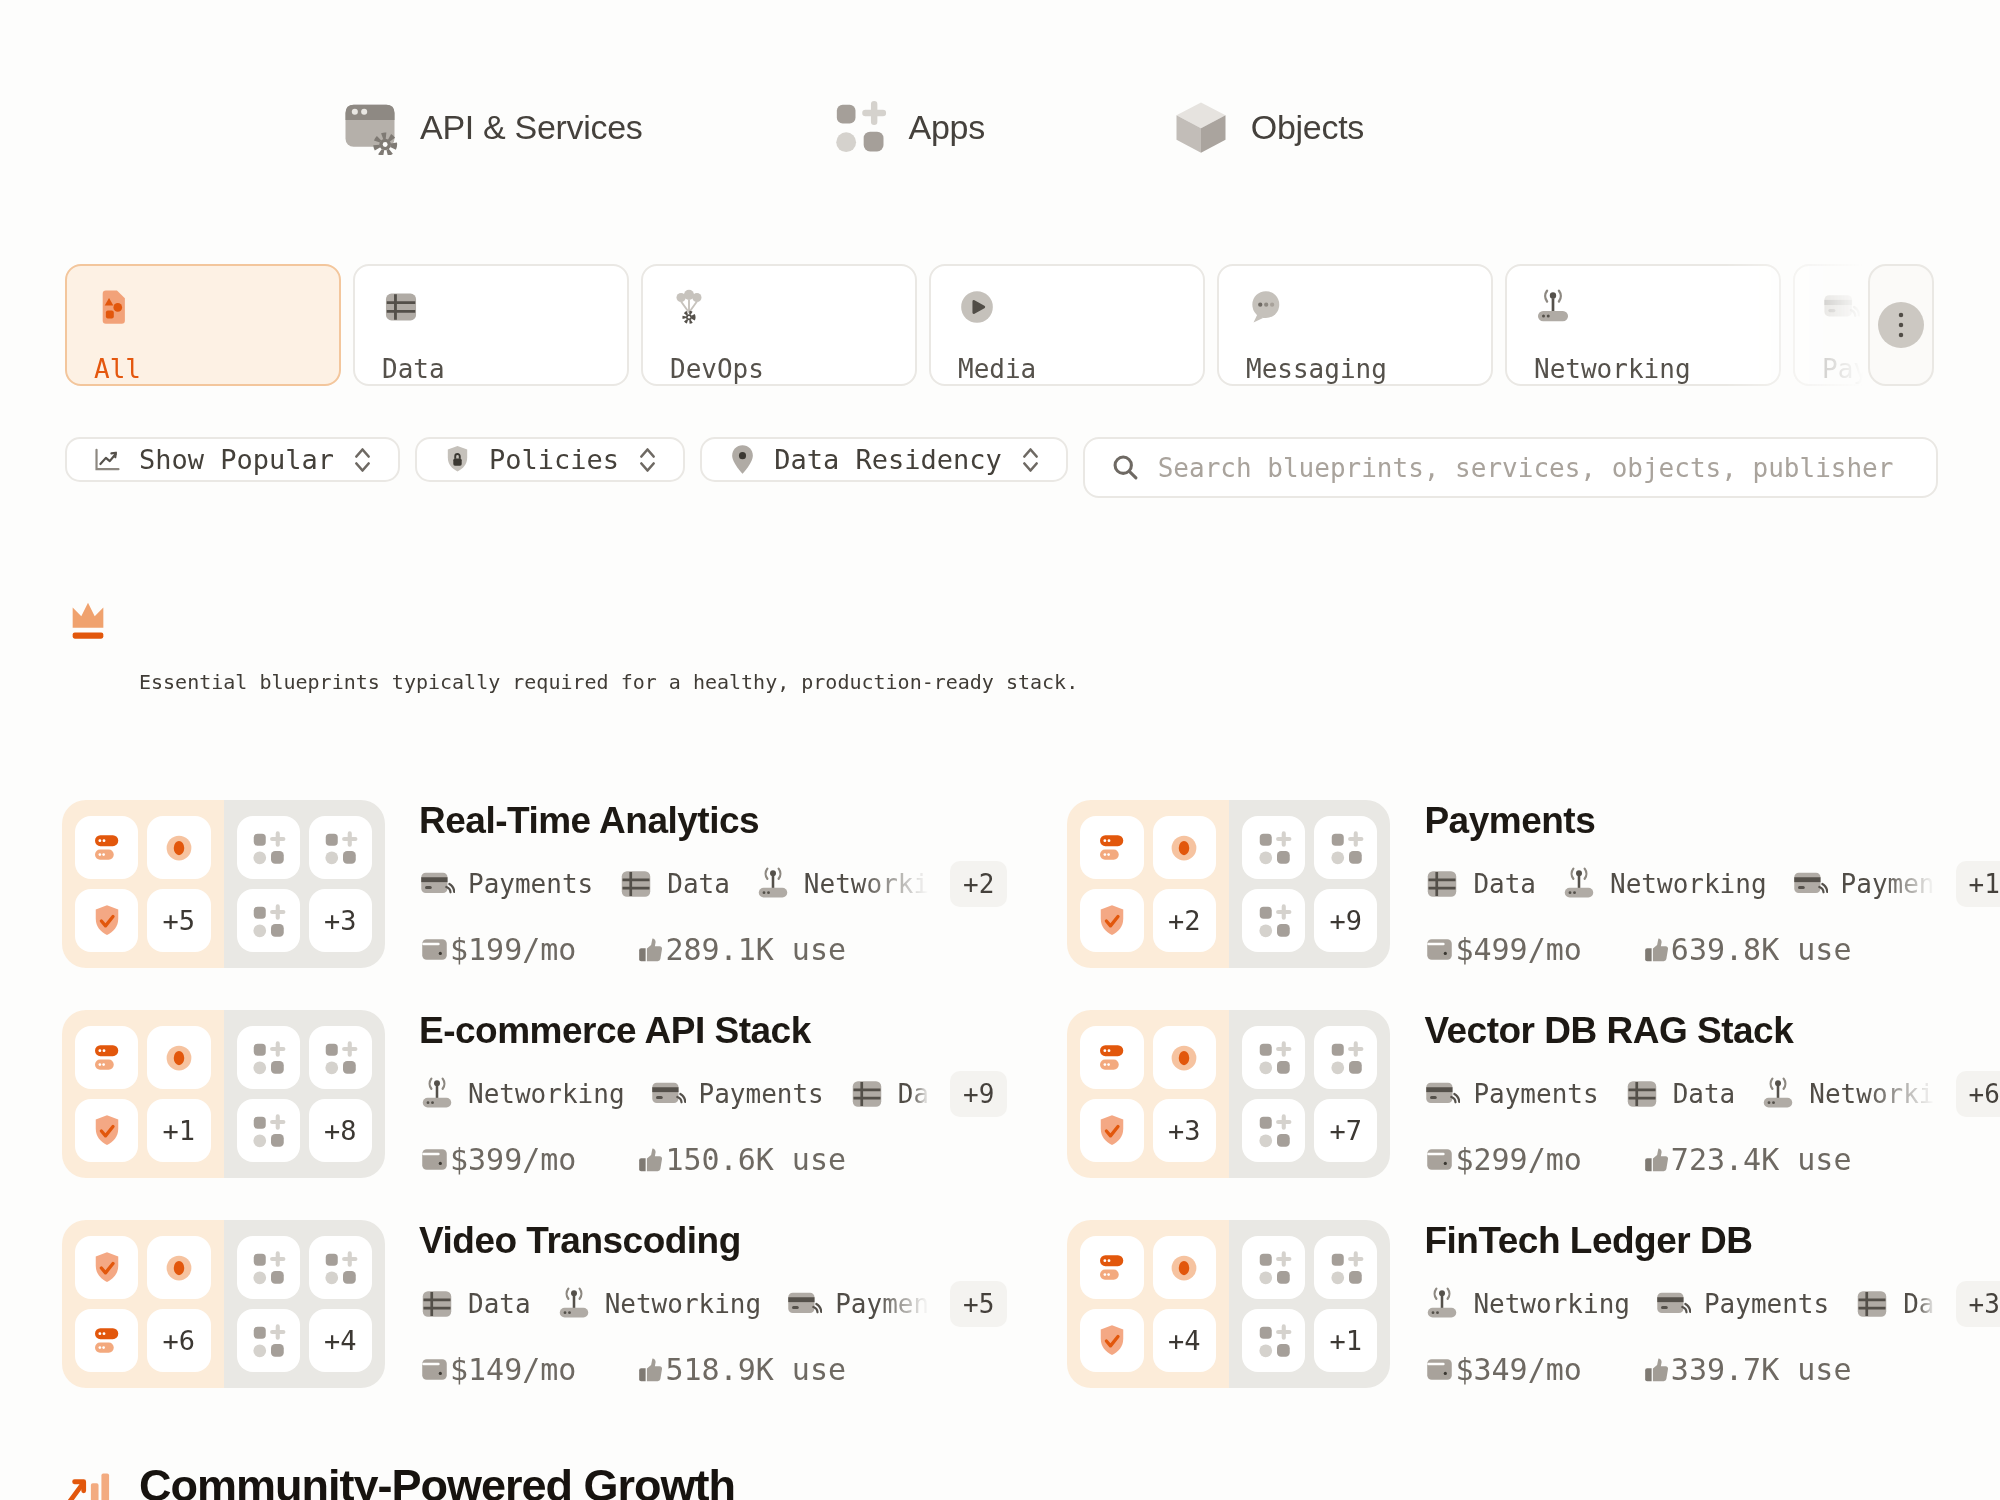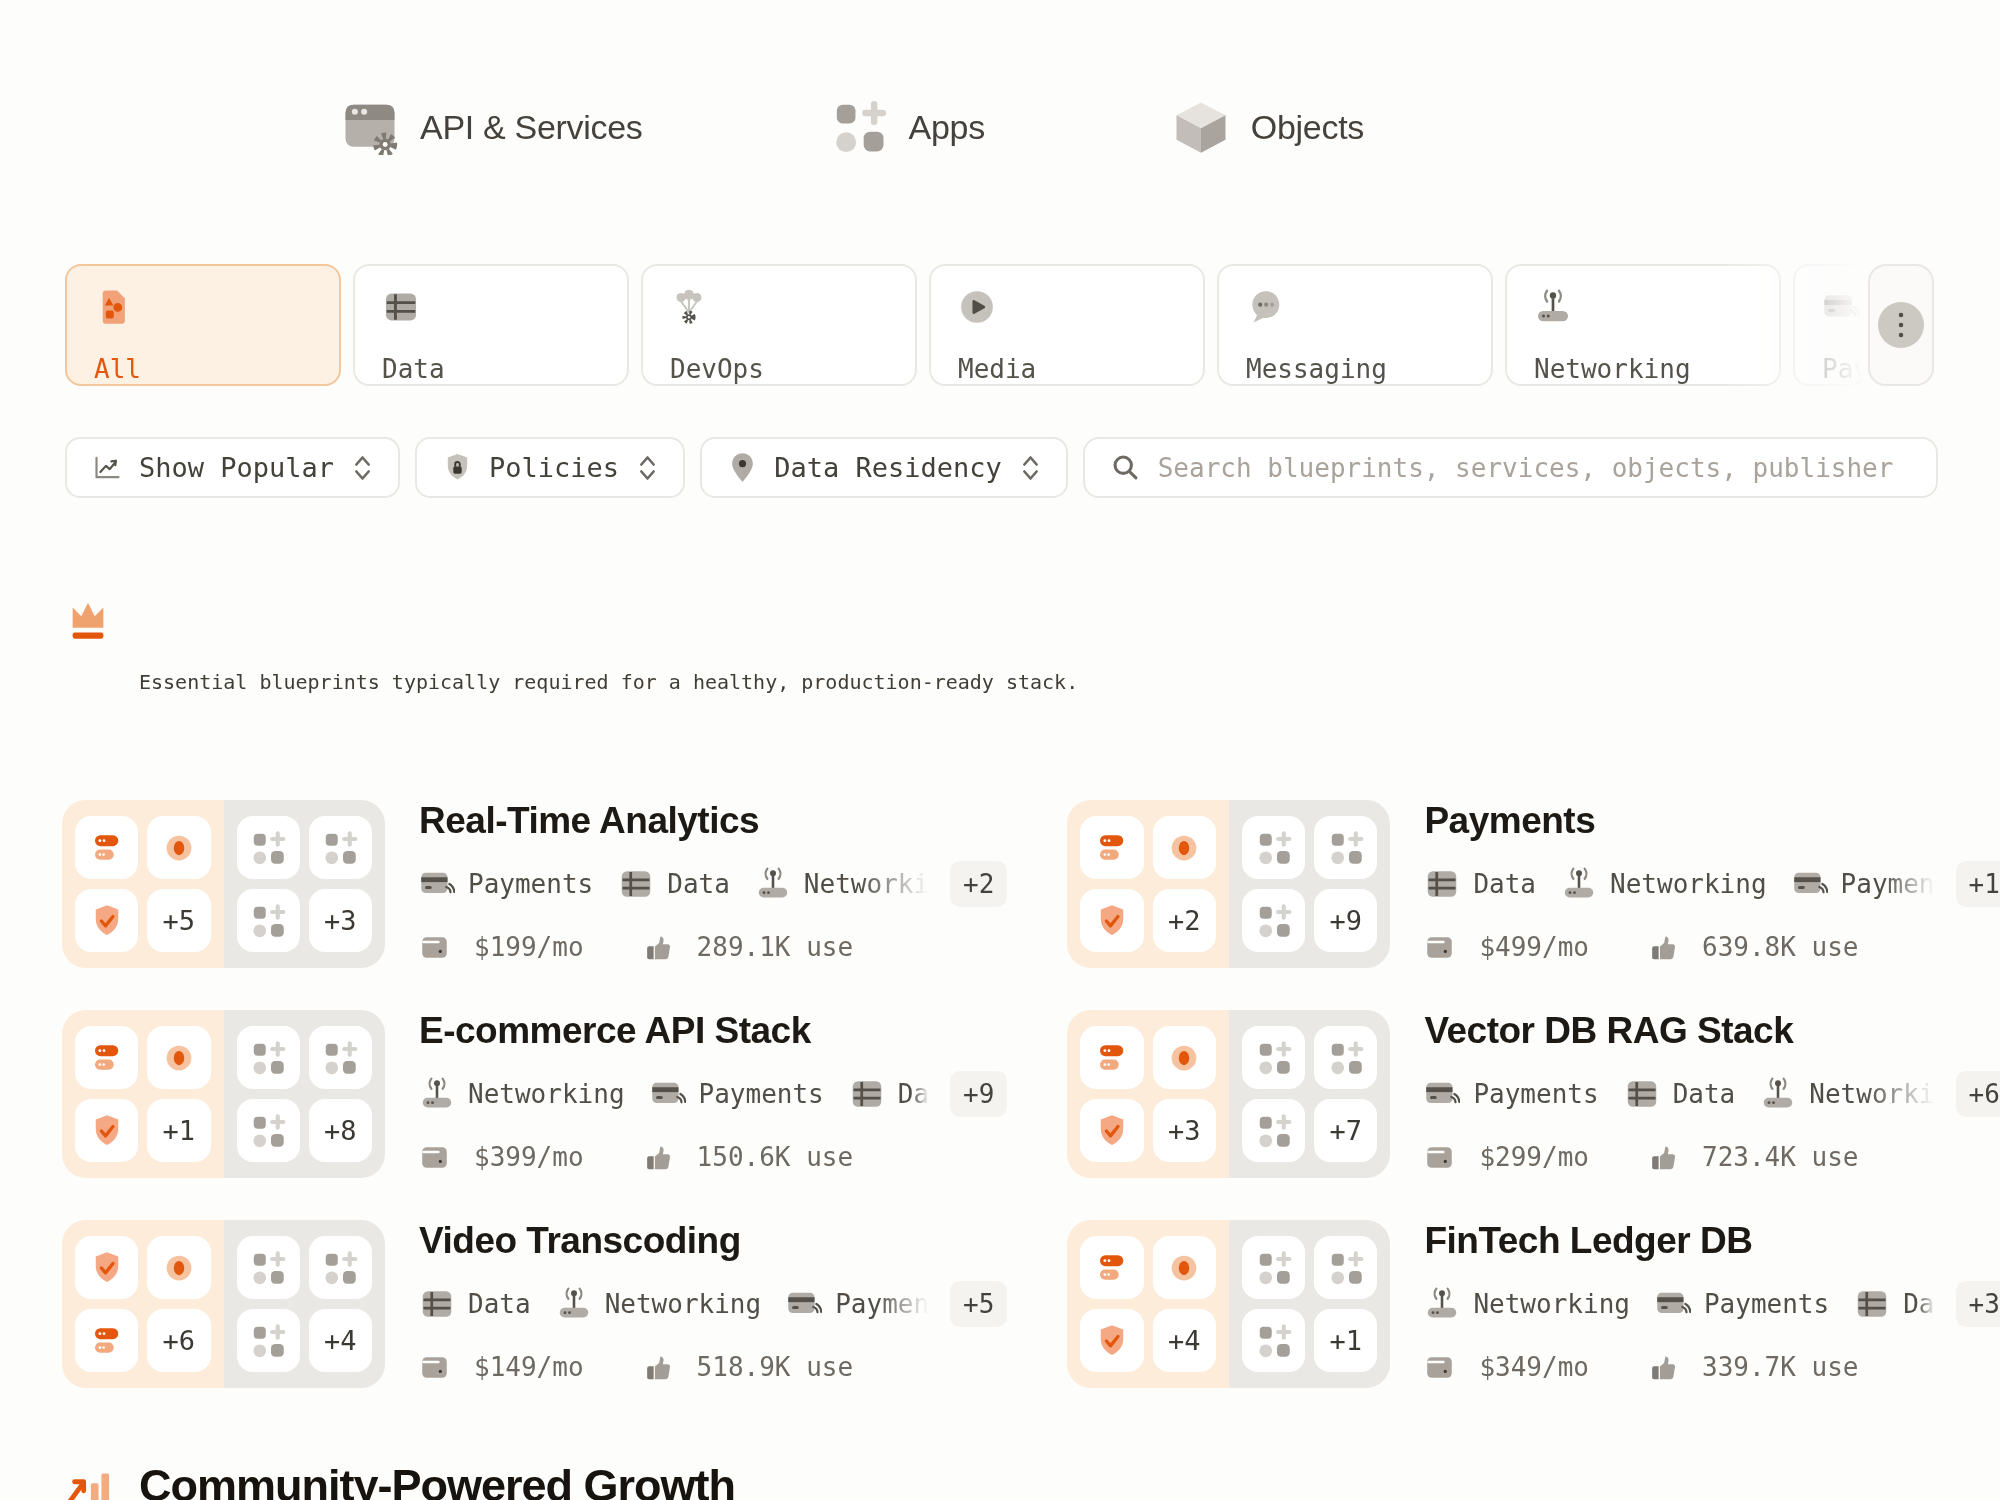--- a/index.html
+++ b/index.html
@@ -43,21 +43,21 @@
     position:absolute; top:264px; left:1868px; width:66px; height:122px;
     border:2px solid #eae8e4; border-radius:18px; background:#fbfaf8;
     display:flex; align-items:center; justify-content:center; cursor:pointer;
   }
   .more-chip .disc { width:46px; height:46px; border-radius:50%; background:#ccc8c2; display:flex; align-items:center; justify-content:center; }
   .more-chip .disc .i { width:10px; height:30px; }
 
   
   .filters { position:absolute; top:437px; left:65px; right:62px; display:flex; gap:15px; height:61px; }
   .filter-btn {
-    display:flex; align-items:center; gap:16px; padding:0 25px; height:61px;
+    display:flex; align-items:center; gap:16px; padding:0 25px; height:45px;
     border:2px solid #eae8e4; border-radius:15px; background:#fff; cursor:pointer; white-space:nowrap;
   }
   .filter-btn .i { width:31px; height:31px; }
   .filter-btn .lbl { font-size:27px; color:#44403a; }
   .filter-btn .chev { width:21px; height:30px; margin-left:2px; }
   .searchbox {
     flex:1; display:flex; align-items:center; gap:18px; padding:0 26px;
     border:2px solid #eae8e4; border-radius:16px; background:#fff;
   }
   .searchbox .i { width:29px; height:29px; }
@@ -91,21 +91,21 @@
   .tags { display:flex; align-items:center; gap:25px; margin-top:20px; }
   .tag { display:flex; align-items:center; gap:13px; font-family:"DejaVu Sans Mono", monospace; font-size:26px; color:#514d47; white-space:nowrap; }
   .tag .i { width:36px; height:36px; }
   .tag.fade .txt {
     -webkit-mask-image:linear-gradient(90deg,#000 45%,rgba(0,0,0,0) 100%);
             mask-image:linear-gradient(90deg,#000 45%,rgba(0,0,0,0) 100%);
   }
   .tag-badge { margin-left:-4px; background:#f4f3f0; border-radius:10px; padding:8px 13px;
     font-family:"DejaVu Sans Mono", monospace; font-size:26px; color:#45413c; }
   .meta { display:flex; gap:58px; margin-top:25px; }
-  .meta-item { display:flex; align-items:center; gap:24px; font-family:"DejaVu Sans Mono", monospace; font-size:26px; color:#6e6962; }
+  .meta-item { display:flex; align-items:center; gap:0; font-family:"DejaVu Sans Mono", monospace; font-size:30px; color:#6e6962; }
   .meta-item .i { width:31px; height:31px; }
 </style>
 </head>
 <body>
 
 <svg width="0" height="0" style="position:absolute" aria-hidden="true">
   <defs>
     <symbol id="sym-blueprint" viewBox="0 0 48 48">
       <path d="M11 7 q0-4 4-4 h14 l10 10 v28 q0 4-4 4 H15 q-4 0-4-4 Z" fill="#f2a279"></path>
       <path d="M19 12.5 l5.5 9.5 h-11 Z" fill="#e2570c"></path>

